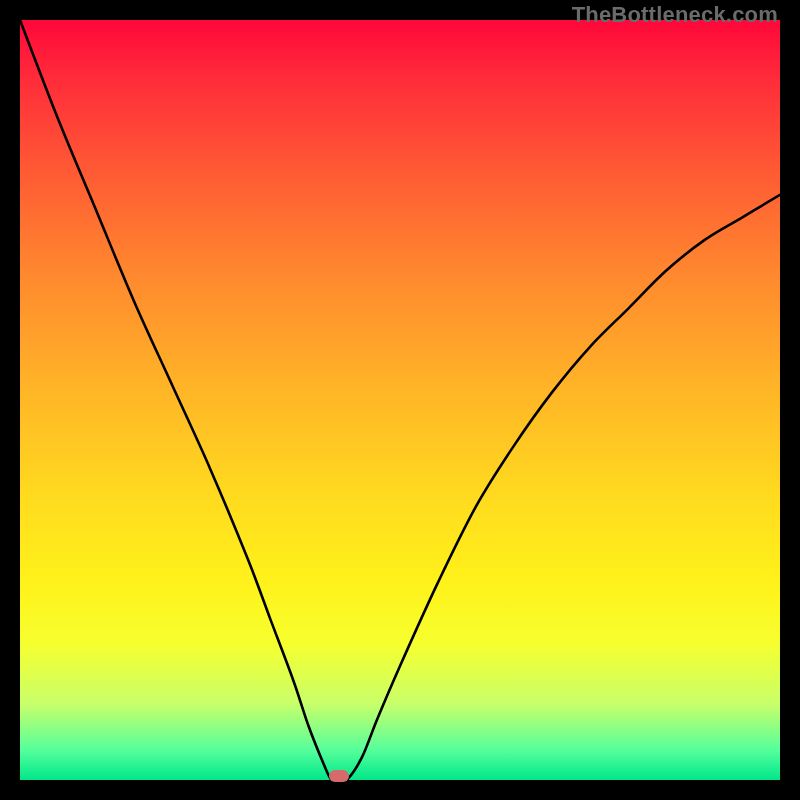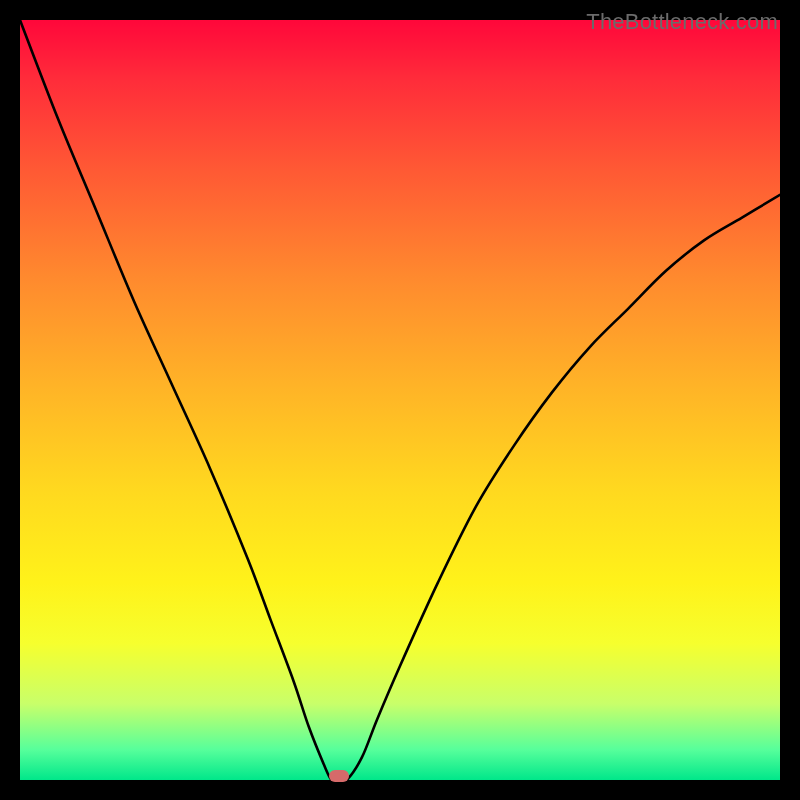--- a/index.html
+++ b/index.html
@@ -29,24 +29,24 @@
       #fff21a 74%,
       #f6ff2e 82%,
       #c8ff6a 90%,
       #57ff9b 96%,
       #00e78a 100%
     );
   }
 
   .watermark {
     position: absolute;
-    top: 9px;
+    top: 2px;
     right: 22px;
     font-size: 22px;
-    font-weight: 400;
+    font-weight: 700;
     color: #6b6b6b;
     letter-spacing: 0.2px;
     white-space: nowrap;
   }
 
   .curve-svg {
     position: absolute;
     left: 0;
     top: 0;
     width: 760px;

